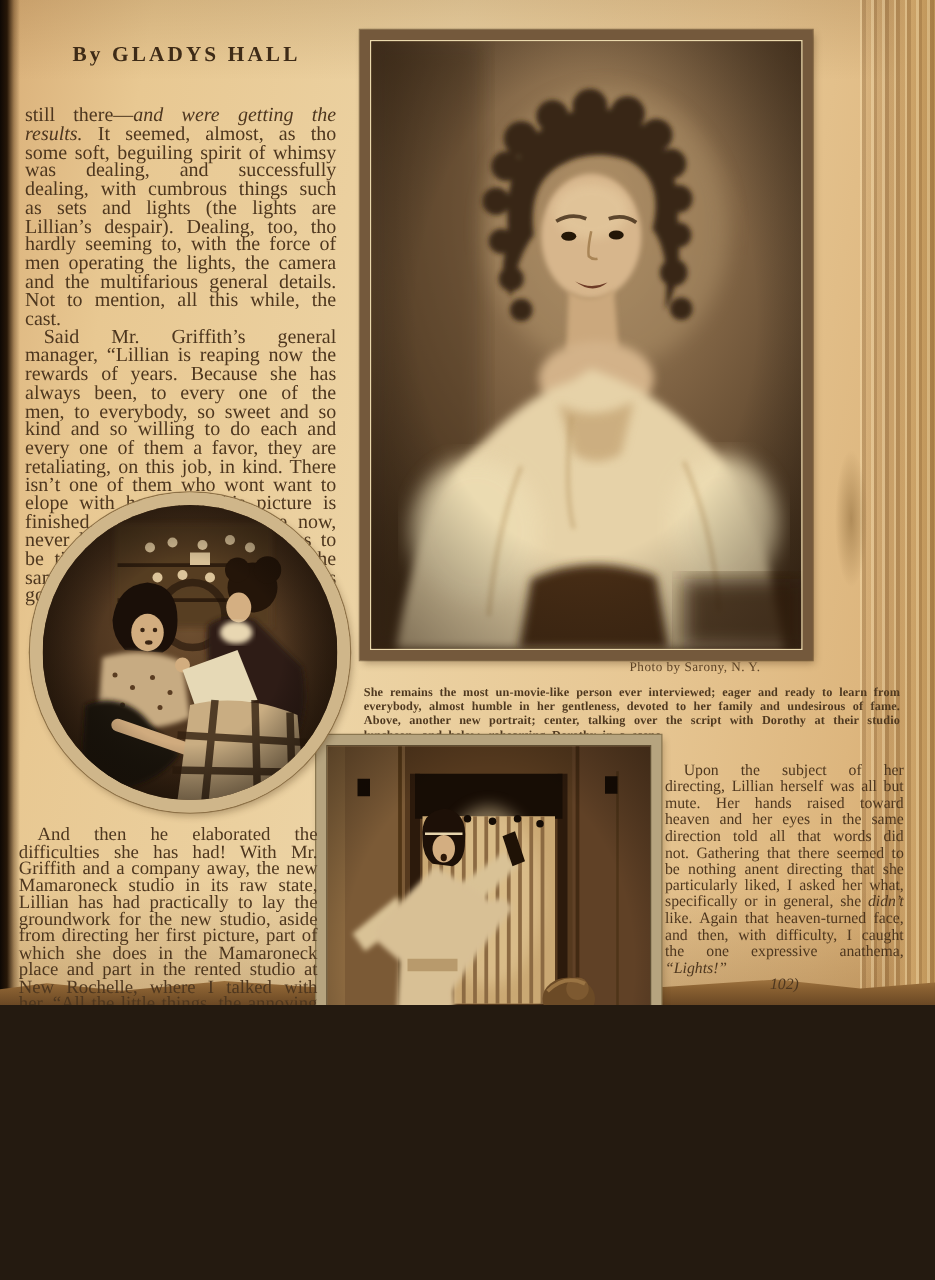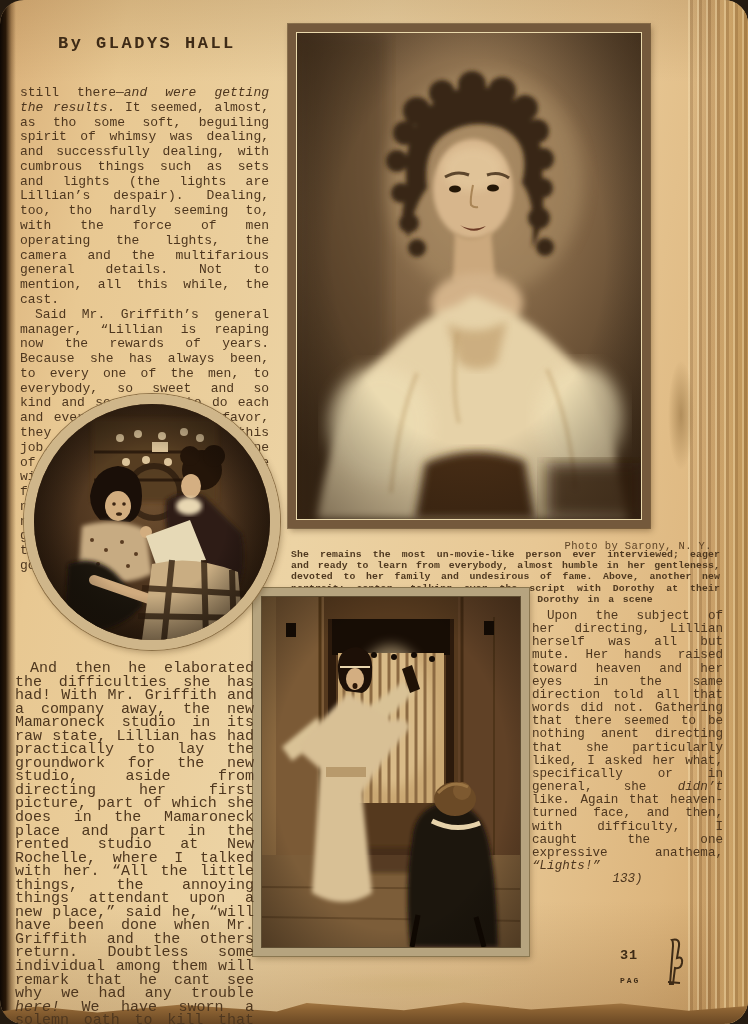--- a/index.html
+++ b/index.html
@@ -1,50 +1,50 @@
 <!DOCTYPE html>
 <html><head>
 <meta charset="utf-8">
 <style>
   html,body{margin:0;padding:0;background:#241a10;}
-  .page{position:relative;width:748px;height:1024px;overflow:hidden;
-    font-family:Liberation Mono, monospace;
+  .page{position:relative;width:748px;height:804px;overflow:hidden;
+    font-family:Liberation Serif, serif;
     background:
       linear-gradient(180deg, rgba(120,80,35,.18) 0%, rgba(0,0,0,0) 8%, rgba(0,0,0,0) 88%, rgba(110,70,30,.25) 100%),
-      linear-gradient(100deg,#d9af78 0%, #e8c892 14%, #ecd3a4 42%, #e7c794 68%, #ddb67e 88%, #d2a66a 100%); border-radius: 24px;}
+      linear-gradient(100deg,#d9af78 0%, #e8c892 14%, #ecd3a4 42%, #e7c794 68%, #ddb67e 88%, #d2a66a 100%);}
   .binding{position:absolute;left:0;top:0;width:16px;height:100%;
     background:linear-gradient(90deg,#0e0804 0%,#271708 35%,rgba(90,58,26,.45) 70%,rgba(0,0,0,0) 100%);}
   .page-edge-right{position:absolute;right:0;top:0;width:60px;height:100%;
     background:
       repeating-linear-gradient(90deg, rgba(250,230,185,.38) 0 2px, rgba(125,85,42,.30) 2px 5px, rgba(200,160,105,.18) 5px 9px),
       linear-gradient(90deg, rgba(0,0,0,0) 0%, rgba(150,105,55,.30) 35%, #cda468 70%, #b98e50 100%);}
   .deckle{position:absolute;left:0;bottom:0;width:100%;height:30px;
     background:linear-gradient(180deg,#bb8d52,#8a6132 55%,#6a4824);
     clip-path:polygon(0 100%,0 58%,5% 42%,13% 62%,24% 36%,37% 58%,41% 30%,54% 54%,62% 28%,71% 52%,83% 32%,92% 56%,100% 40%,100% 100%);}
   .stain{position:absolute;border-radius:50%;pointer-events:none;}
   .stain.s1{left:668px;top:360px;width:26px;height:110px;border-radius:40%;
     background:radial-gradient(closest-side,rgba(120,86,40,.45),rgba(0,0,0,0));}
   .stain.s2{left:300px;bottom:26px;width:240px;height:26px;
     background:radial-gradient(closest-side,rgba(205,175,120,.55),rgba(0,0,0,0));}
 
   .byline{position:absolute;left:58px;top:34px;font-size:17px;font-weight:bold;
     letter-spacing:2.5px;color:#3e2b17;}
   .body-text{position:absolute;text-align:justify;color:#4e371f;}
-  .col-top-left{left:20px;top:86px;width:249px;font-size:13px;line-height:14.78px;word-spacing:1.6px;}
+  .col-top-left{left:20px;top:86px;width:249px;font-size:16px;line-height:14.78px;word-spacing:1.6px;}
   .col-bottom-left{left:15px;top:662px;width:239px;font-size:15px;line-height:13.55px;word-spacing:1.2px;}
   .col-right{left:532px;top:610px;width:191px;font-size:12.6px;line-height:13.15px;word-spacing:2px;}
   .body-text p{margin:0;}
   .body-text p.indent{text-indent:15px;}
   .ital{font-style:italic;}
   .cont-page{text-align:center;font-style:italic;}
 
   .portrait-frame{position:absolute;left:288px;top:24px;background:#74593c;padding:8px;
     box-shadow:0 0 0 1px rgba(62,40,18,.5), 2px 3px 6px rgba(60,35,10,.35);}
   .portrait-inner{border:1px solid #ead9ac;font-size:0;}
-  .photo-credit{position:absolute;left:400px;top:540px;width:312px;text-align:right;
+  .photo-credit{position:absolute;left:400px;top:529px;width:312px;text-align:center;
     font-size:10.5px;color:#5d4326;letter-spacing:.4px;}
   .caption{position:absolute;left:291px;top:549px;width:429px;font-size:9.8px;font-weight:bold;
     line-height:11.2px;text-align:justify;color:#4f3920;word-spacing:2.6px;letter-spacing:.1px;}
 
   .oval-frame{position:absolute;left:24px;top:394px;width:236px;height:236px;border-radius:50%;
     border:10px solid #cfb68a;overflow:hidden;z-index:5;font-size:0;
     box-shadow:0 0 0 1px #8d7147, inset 0 0 0 1px #8d7147, 2px 3px 6px rgba(60,35,10,.3);}
 
   .rehearsal-frame{position:absolute;left:253px;top:588px;background:#b6a47f;padding:8px;
     box-shadow:0 0 0 1px #8a7750, 2px 3px 6px rgba(60,35,10,.3);}
@@ -295,21 +295,21 @@
       </svg>
     </div>
   </div>
 
   <div class="body-text col-bottom-left">
     <p class="indent"><span>And then he elaborated the difficulties she has had! With Mr. Griffith and a company away, the new Mamaroneck studio in its raw state, Lillian has had practically to lay the groundwork for the new studio, aside from directing her first picture, part of which she does in the Mamaroneck place and part in the rented studio at New Rochelle, where I talked with her. “All the little things, the annoying things attendant upon a new place,” said he, “will have been done when Mr. Griffith and the others return. Doubtless some individual among them will remark that he cant see why we had any trouble </span><span class="ital">here!</span><span> We have sworn a solemn oath to kill that man!”</span></p>
   </div>
 
   <div class="body-text col-right">
     <p class="indent"><span>Upon the subject of her directing, Lillian herself was all but mute. Her hands raised toward heaven and her eyes in the same direction told all that words did not. Gathering that there seemed to be nothing anent directing that she particularly liked, I asked her what, specifically or in general, she </span><span class="ital">didn’t</span><span> like. Again that heaven-turned face, and then, with difficulty, I caught the one expressive anathema, </span><span class="ital">“Lights!”</span></p>
-    <div class="cont-page">133)</div>
+    <div class="cont-page">102)</div>
   </div>
 
   <div class="folio">
     <div class="num">31</div>
     <div class="lbl">PAG</div>
   </div>
   <div class="ornament">
     <svg width="22" height="52" viewBox="0 0 22 52">
       <path d="M8,4 Q16,2 15,10 L13,22 Q19,20 18,27 Q17,33 11,32 L9,48 L6,48 L9,10 Q9,5 8,4 Z" fill="none" stroke="#3e2b16" stroke-width="2"></path>
       <path d="M4,46 L16,47" stroke="#3e2b16" stroke-width="2"></path>

